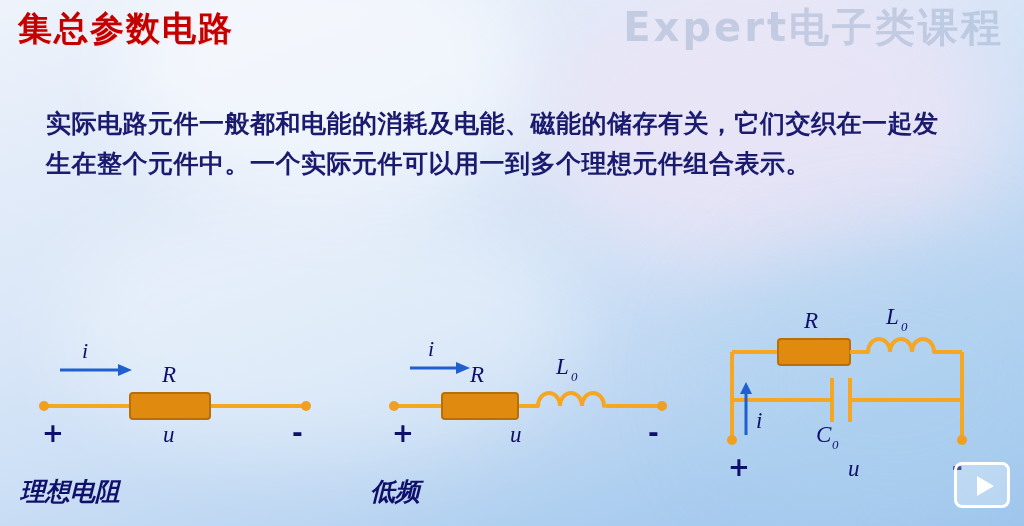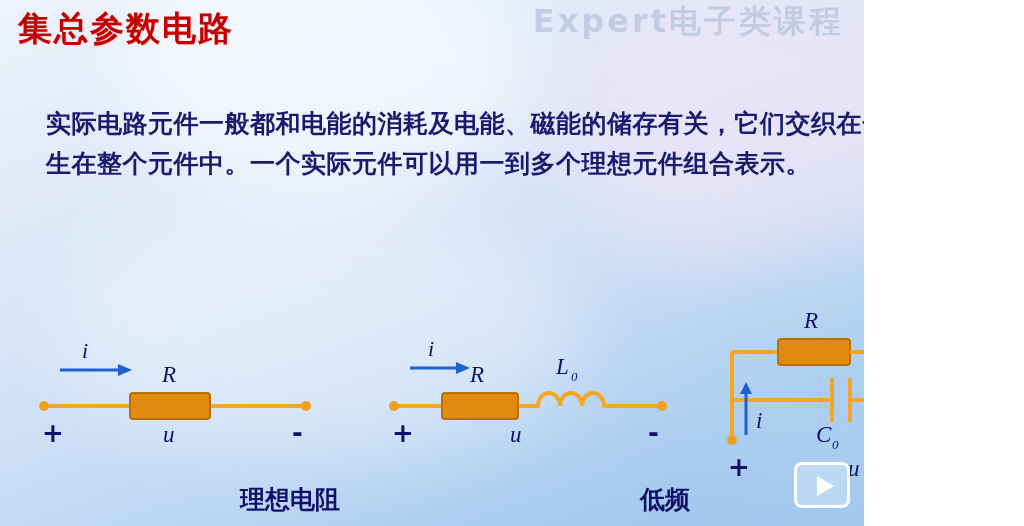--- a/index.html
+++ b/index.html
@@ -2,21 +2,21 @@
 <html><head>
 <meta charset="utf-8">
 <style>
   html, body {
     margin: 0;
     padding: 0;
     background: #ffffff;
   }
   #slide {
     position: relative;
-    width: 864px;
+    width: 1024px;
     height: 526px;
     overflow: hidden;
     font-family: "Liberation Sans", sans-serif;
     background: linear-gradient(160deg, #eef3fb 0%, #e3ecf9 18%, #dce8f8 34%, #cfe1f6 52%, #bcd6f2 70%, #a9ccef 84%, #9ec4ec 100%);
   }
   
   #slide .blob {
     position: absolute;
     border-radius: 50%;
     filter: blur(40px);
@@ -38,21 +38,21 @@
     letter-spacing: 2px;
     text-shadow: 1px 1px 0 #ffd5d5;
     font-family: "DejaVu Sans", "Liberation Sans", sans-serif;
   }
 
   
   .watermark {
     position: absolute;
     right: 20px;
     top: 0px;
-    font-size: 32px;
+    font-size: 40px;
     font-weight: bold;
     color: rgba(150,170,200,0.45);
     letter-spacing: 3px;
     font-family: "DejaVu Sans", "Liberation Sans", sans-serif;
     white-space: nowrap;
   }
 
   
   .body-text {
     position: absolute;
@@ -79,27 +79,28 @@
     position: absolute;
     top: 0;
     height: 236px;
   }
   .c1 { left: 20px;  width: 320px; }
   .c2 { left: 370px; width: 320px; }
   .c3 { left: 700px; width: 310px; }
 
   .caption {
     position: absolute;
-    bottom: 10px;
+    bottom: 18px;
     width: 100%;
-    text-align: right;
+    text-align: left;
     font-size: 25px;
     font-weight: bold;
     color: #10106b;
     font-family: "DejaVu Sans", "Liberation Sans", sans-serif;
+    font-style: italic;
   }
 
   
   .player {
     position: absolute;
     right: 14px;
     bottom: 18px;
     width: 56px;
     height: 46px;
     border: 3px solid #ffffff;

